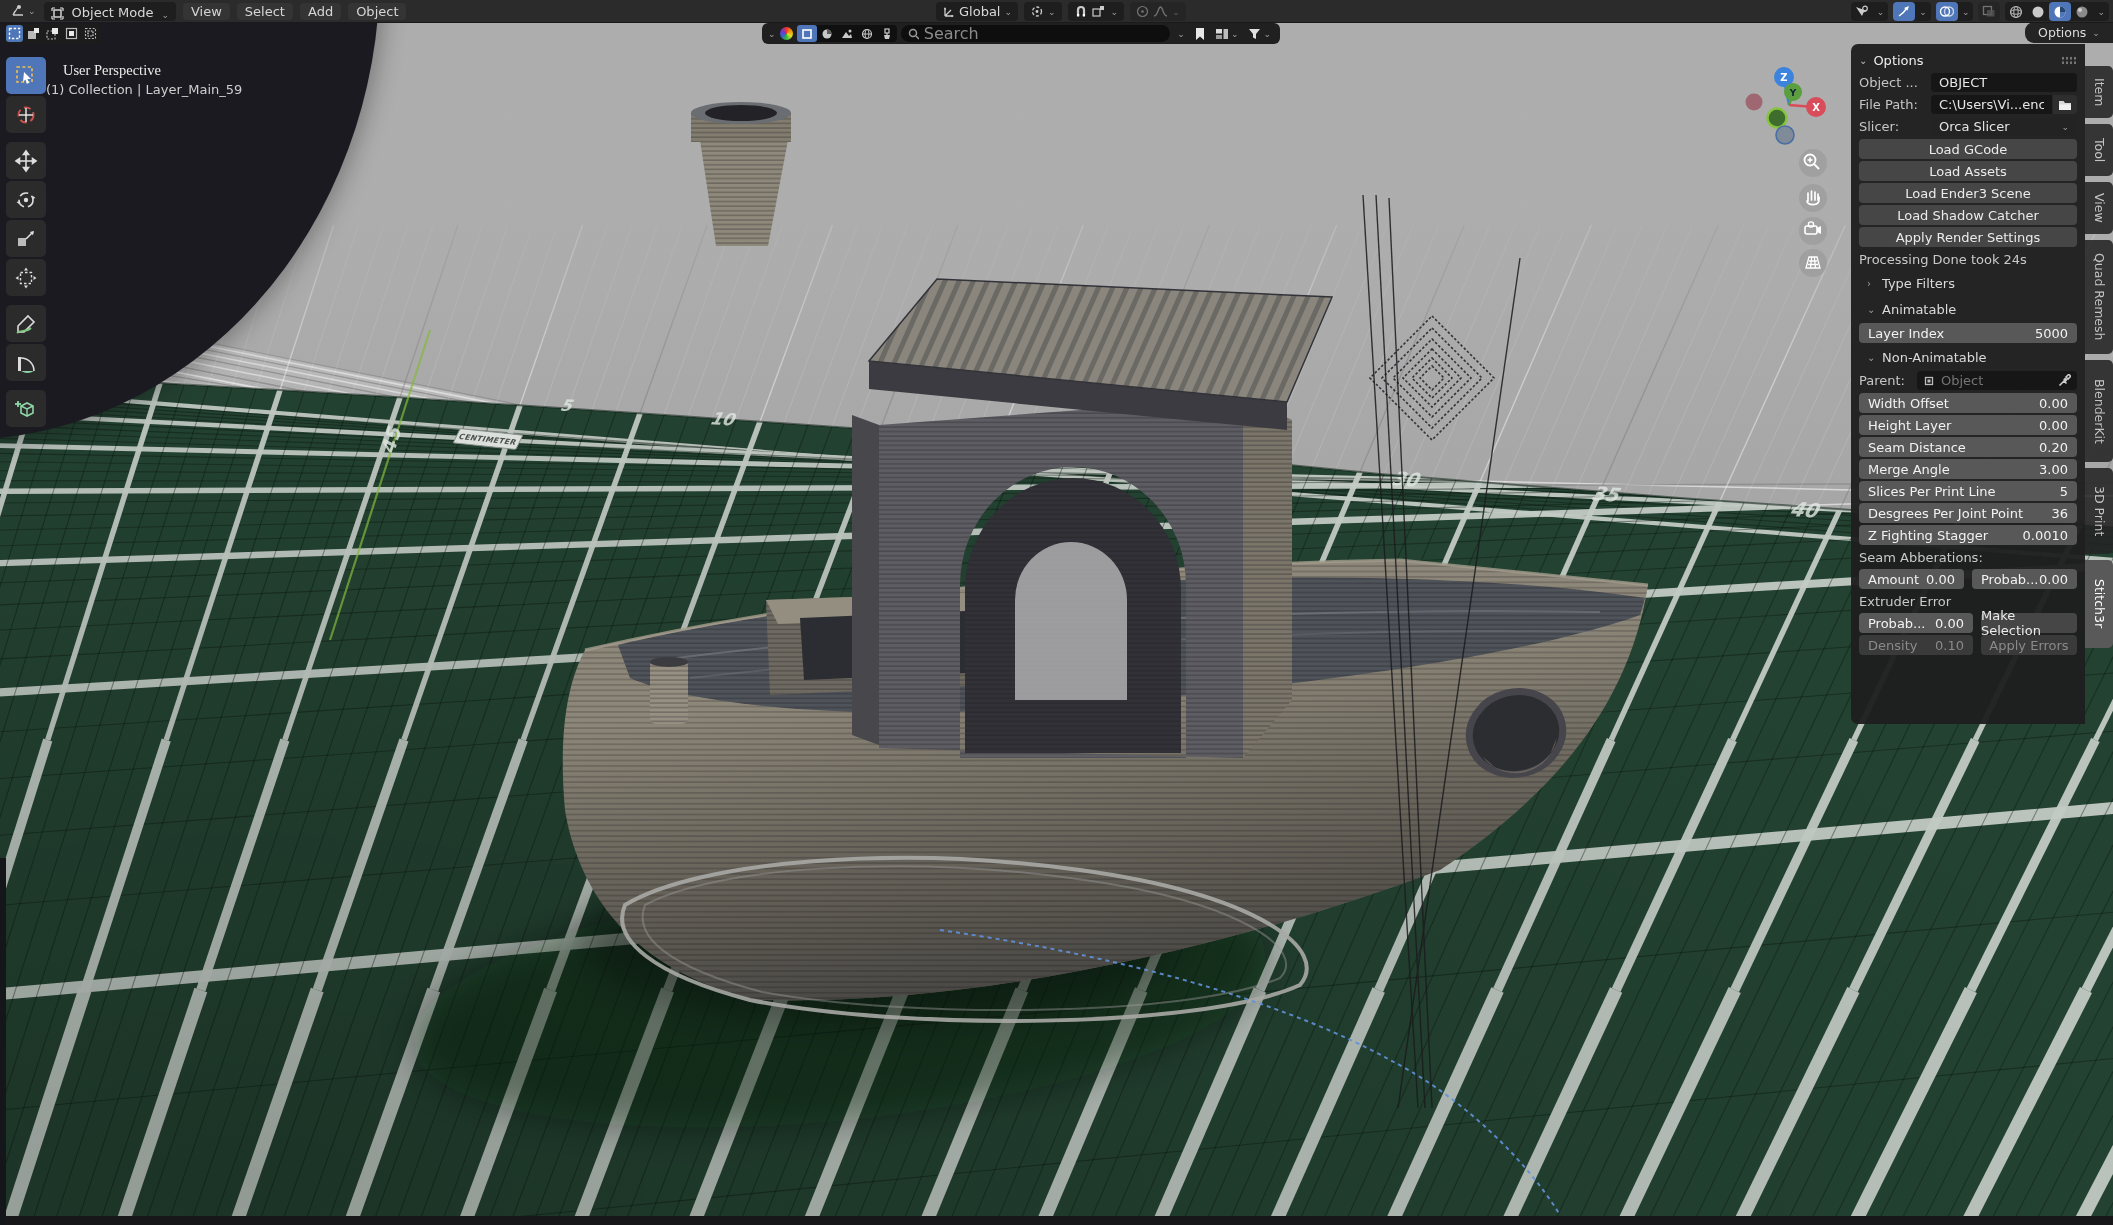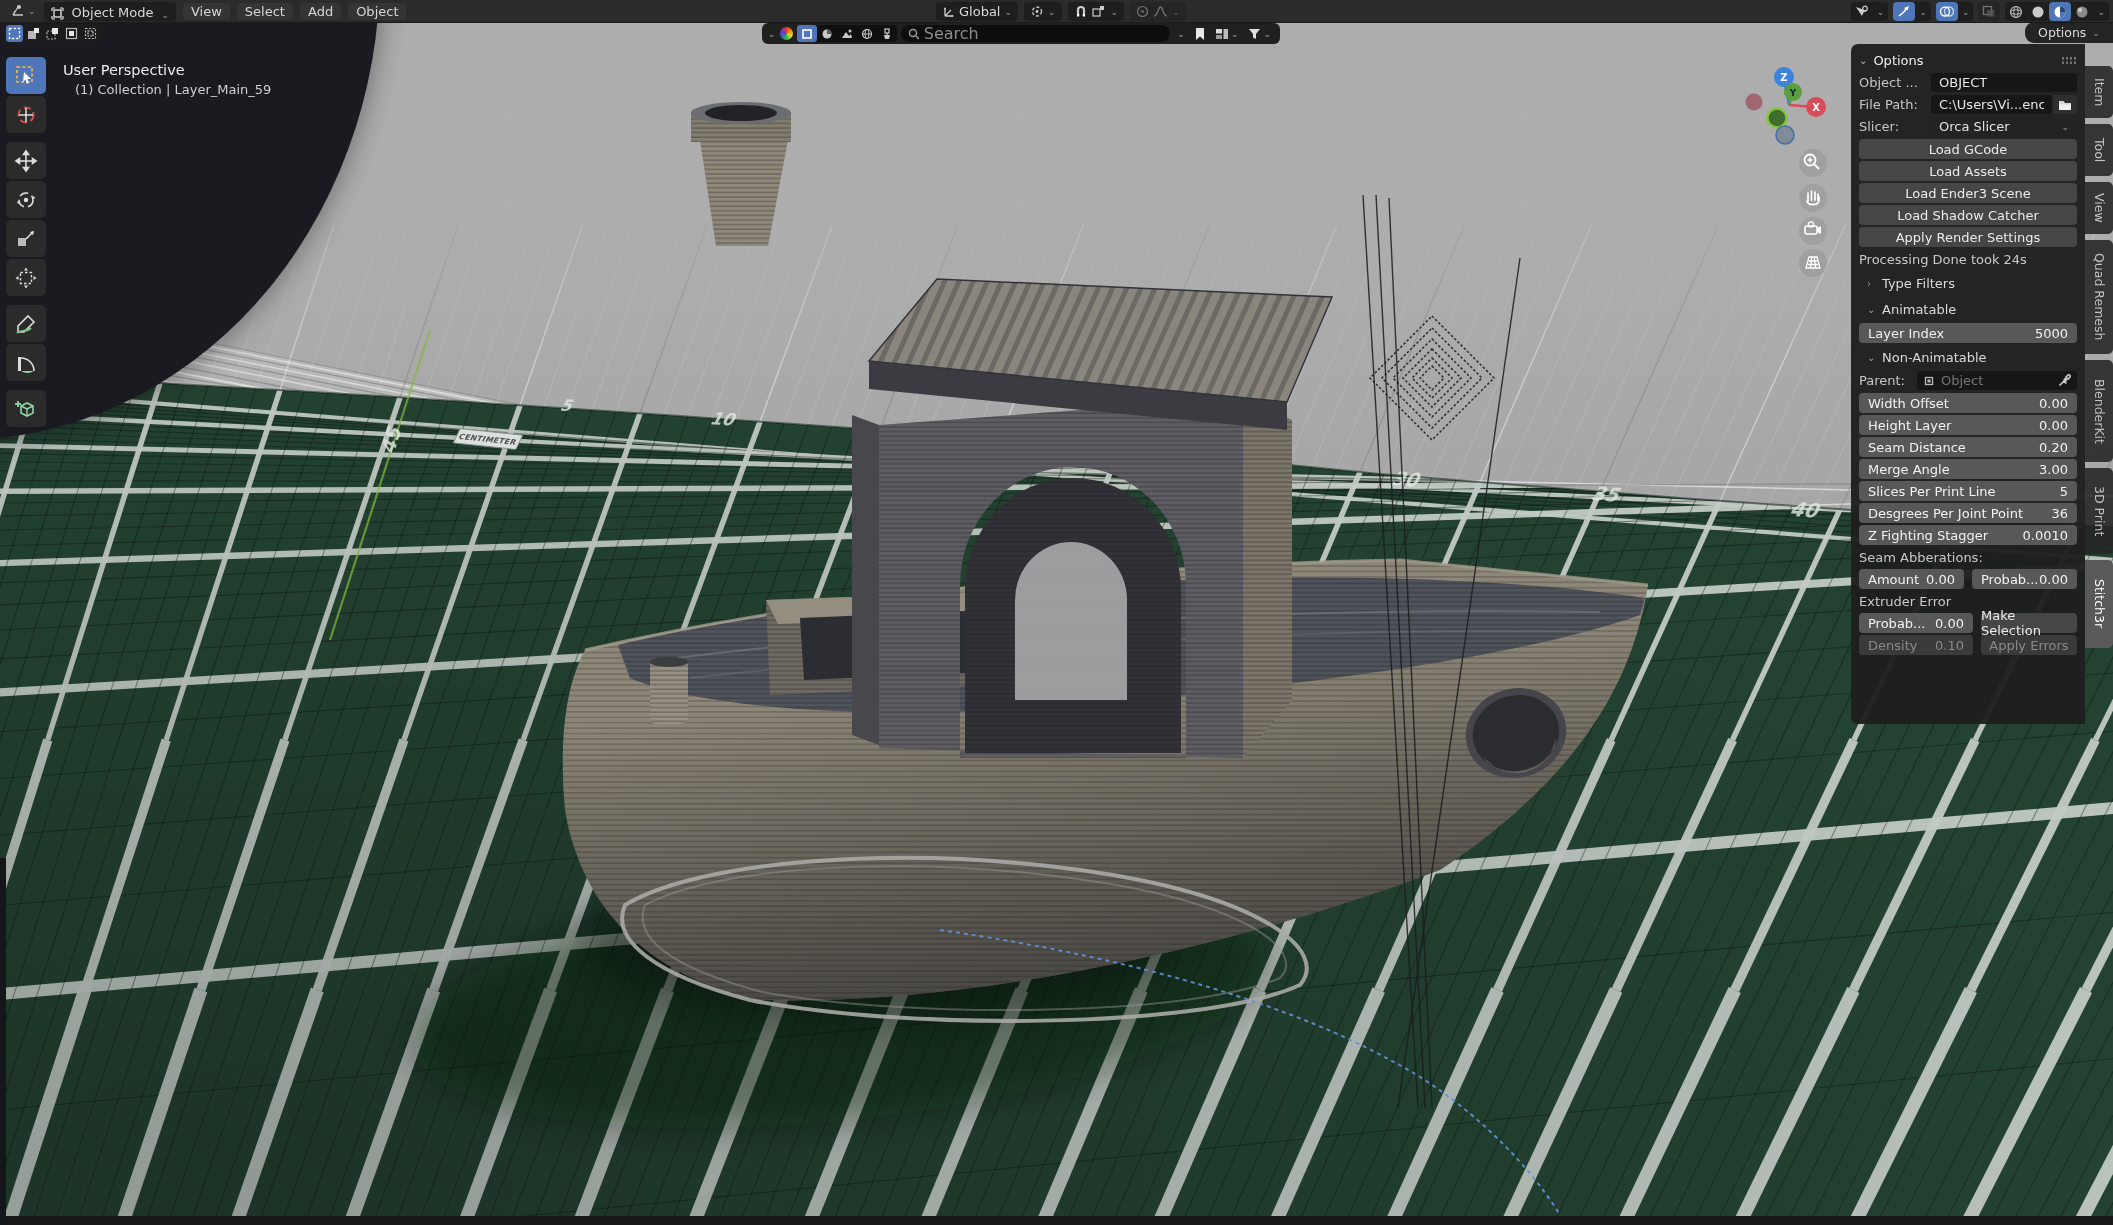--- a/index.html
+++ b/index.html
@@ -47,22 +47,22 @@
   .searchbox input::placeholder { color:#8b8b8b; }
   .mini { display:flex; align-items:center; gap:2px; padding:0 3px; }
   .optionsbtn { position:absolute; right:0; top:22px; width:88px; height:21px; z-index:30;
                 background:#242424; border-radius:9px 0 0 9px; display:flex; align-items:center;
                 justify-content:center; gap:6px; font-size:12.5px; color:#dcdcdc; }
 
   
   .corner { position:absolute; left:-40px; top:-30px; width:420px; height:470px;
             background:#1a1a20; border-radius:0 0 100% 0; z-index:6;
             box-shadow:0 0 24px 4px rgba(18,18,24,.35); }
-  .vp-label1 { position:absolute; left:63px; top:62px; font-size:14.5px; color:#ececec; z-index:20; }
-  .vp-label2 { position:absolute; left:75px; top:82px; font-size:13px; color:#cfcfcf; z-index:20; }
+  .vp-label1 { position:absolute; left:63px; top:62px; font-size:14.5px; color:#ececec; z-index:20;font-family:Liberation Serif, serif; }
+  .vp-label2 { position:absolute; left:46px; top:82px; font-size:13px; color:#cfcfcf; z-index:20; }
 
   
   .toolbar { position:absolute; left:6px; top:57px; width:40px; display:flex; flex-direction:column;
              gap:2px; z-index:20; }
   .toolbar .gap { height:5px; }
   .tool { width:40px; height:37px; background:rgba(44,44,44,.92); border-radius:5px;
           display:flex; align-items:center; justify-content:center; }
   .tool.on { background:#4f76b8; }
 
   

